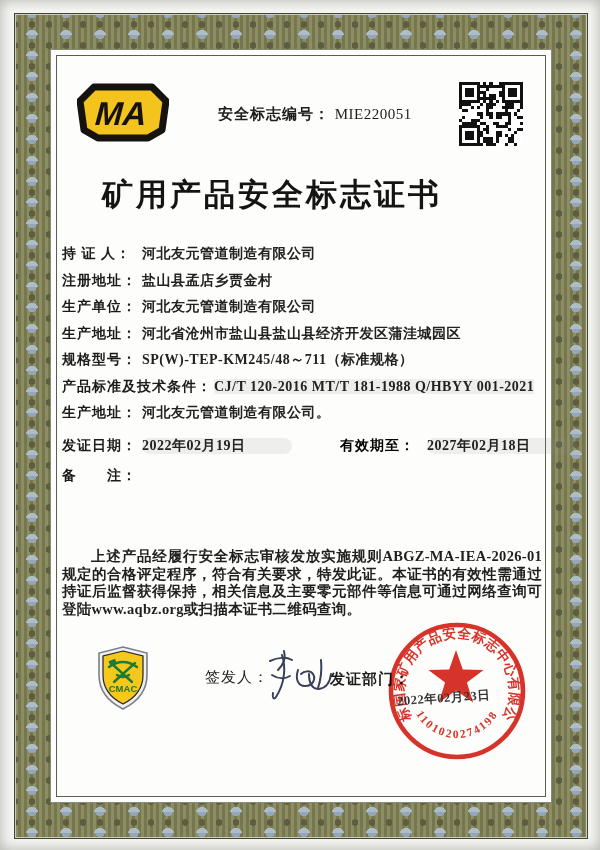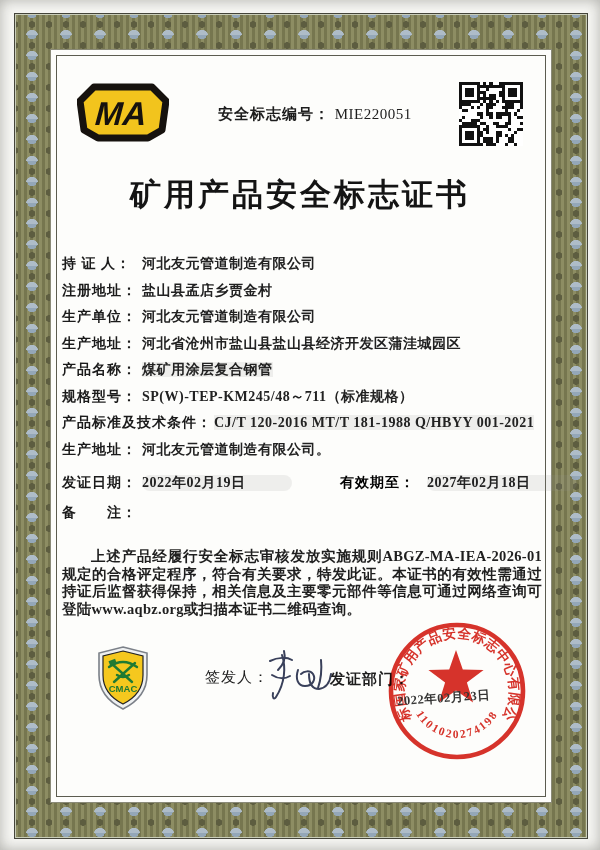--- a/index.html
+++ b/index.html
@@ -35,25 +35,25 @@
     background:#fdfdfb;
     border:1px solid #5c5c50;
     box-shadow:0 0 0 5px #fdfdfb,0 0 0 6px #8a8a78;
   }
   .abs{position:absolute;}
   .t{color:#1d1d1d;}
 
   .safety-line{left:218px;top:105px;font-size:15px;font-weight:bold;letter-spacing:1px;}
   .safety-num{font-family:"Liberation Serif",serif;font-weight:normal;letter-spacing:.5px;}
 
-  .title{left:0;top:174px;width:600px;text-align:center;
+  .title{left:0;top:174px;width:544px;text-align:center;
     font-family:"Liberation Sans","DejaVu Sans",sans-serif;
     font-size:31px;font-weight:bold;letter-spacing:3px;color:#141414;}
 
-  .fields{left:62px;top:256px;width:482px;font-size:14px;line-height:16px;}
+  .fields{left:62px;top:246px;width:482px;font-size:14px;line-height:16px;}
   .row{margin-bottom:10.5px;white-space:nowrap;}
   .lbl{display:inline-block;min-width:80px;font-weight:bold;color:#1b1b1b;letter-spacing:1px;}
   .lbl.wide{min-width:0;margin-right:2px;text-align:center;}
   .val{font-weight:600;color:#222;letter-spacing:.5px;}
   .hl{background:rgba(150,150,150,.14);}
   .date-row .val{display:inline-block;min-width:150px;border-radius:8px;}
   .date-row .lbl2{display:inline-block;font-weight:bold;letter-spacing:1px;margin-left:48px;margin-right:12px;}
 
   .statement{left:62px;top:548px;width:480px;font-size:14.5px;line-height:17.5px;
     font-weight:600;color:#1f1f1f;text-align:justify;text-indent:2em;letter-spacing:.3px;}
@@ -222,21 +222,20 @@
       <rect x="18" y="20" width="1" height="1" fill="#111"></rect>
     </svg>
 
   <div class="abs title">矿用产品安全标志证书</div>
 
   <div class="abs fields">
     <div class="row"><span class="lbl">持 证 人：</span><span class="val">河北友元管道制造有限公司</span></div>
     <div class="row"><span class="lbl">注册地址：</span><span class="val">盐山县孟店乡贾金村</span></div>
     <div class="row"><span class="lbl">生产单位：</span><span class="val">河北友元管道制造有限公司</span></div>
     <div class="row"><span class="lbl">生产地址：</span><span class="val">河北省沧州市盐山县盐山县经济开发区蒲洼城园区</span></div>
-    <div class="row"><span class="lbl">产品名称：</span><span class="val hl">煤矿用涂层复合钢管</span></div>
     <div class="row"><span class="lbl">规格型号：</span><span class="val">SP(W)-TEP-KM245/48～711（标准规格）</span></div>
     <div class="row"><span class="lbl wide">产品标准及技术条件：</span><span class="val hl">CJ/T 120-2016 MT/T 181-1988 Q/HBYY 001-2021</span></div>
     <div class="row"><span class="lbl">生产地址：</span><span class="val">河北友元管道制造有限公司。</span></div>
     <div class="row date-row" style="margin-top:17px;">
       <span class="lbl">发证日期：</span><span class="val hl">2022年02月19日</span><span class="lbl2">有效期至：</span><span class="val hl">2027年02月18日</span>
     </div>
     <div class="row" style="margin-top:14px;">
       <span class="lbl">备　　注：</span><span class="val"></span>
     </div>
   </div>

